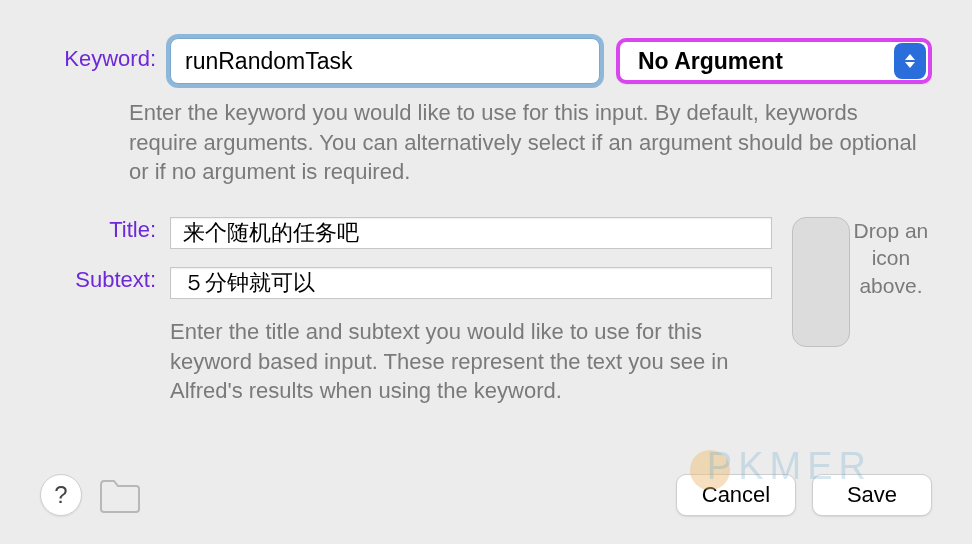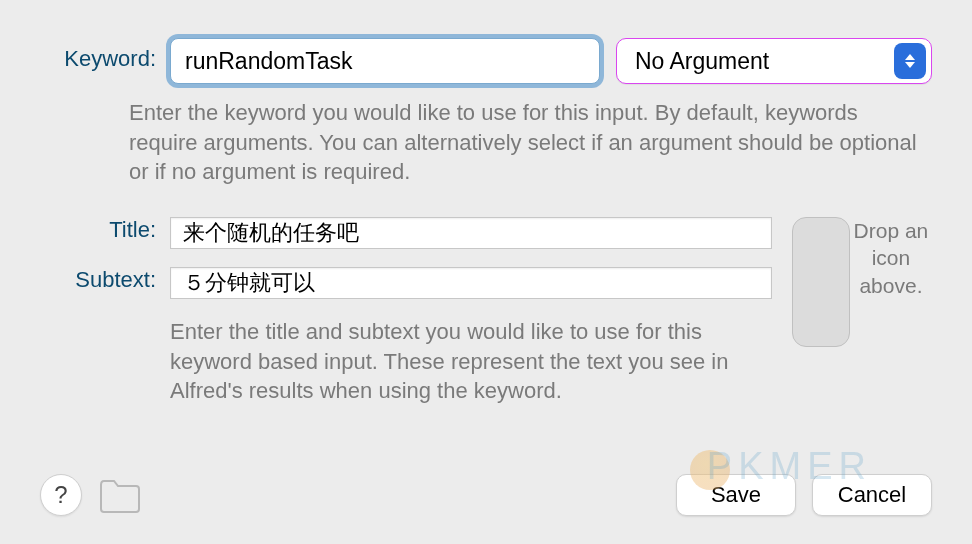--- a/index.html
+++ b/index.html
@@ -15,21 +15,21 @@
       padding: 38px 40px 28px 40px;
       display: flex;
       flex-direction: column;
     }
     .row { display: flex; align-items: flex-start; margin-bottom: 14px; }
     .label {
       width: 130px;
       text-align: right;
       padding-right: 14px;
       padding-top: 8px;
-      color: #0c4a6e;
+      color: #6d28d9;
     }
     .keyword-input {
       flex: 0 0 430px;
       height: 46px;
       background: #fff;
       border: 1px solid #c7c7c7;
       border-radius: 8px;
       padding: 0 14px;
       font-size: 23px;
       outline: none;
@@ -39,27 +39,28 @@
     .select-wrap {
       margin-left: 16px;
       position: relative;
       flex: 1;
       height: 46px;
     }
     .select-box {
       width: 100%;
       height: 46px;
       background: #fff;
-      border: 1px solid #d946ef;
+      border: 4px solid #d946ef;
       border-radius: 10px;
       padding: 0 50px 0 18px;
       font-size: 23px;
       display: flex;
       align-items: center;
       box-shadow: 0 1px 1px rgba(0,0,0,0.06);
+      font-weight: bold;
     }
     .select-arrows {
       position: absolute;
       right: 6px;
       top: 5px;
       width: 32px;
       height: 36px;
       background: #2a6edb;
       border-radius: 8px;
       display: flex;
@@ -214,22 +215,22 @@
     <div class="help-btn">
       <span>?</span>
     </div>
     <div class="folder-icon">
       <svg viewBox="0 0 44 36">
         <path d="M3 8 L3 32 Q3 35 6 35 L38 35 Q41 35 41 32 L41 12 Q41 9 38 9 L20 9 L16 4 L6 4 Q3 4 3 8 Z" fill="none" stroke="#b8b8b8" stroke-width="2"></path>
       </svg>
     </div>
     <div class="spacer"></div>
     <div class="btn">
+      <span>Cancel</span>
+    </div>
+    <div class="btn">
       <span>Save</span>
-    </div>
-    <div class="btn">
-      <span>Cancel</span>
     </div>
   </div>
 
   <div class="wm-circle"></div>
   <div class="watermark">PKMER</div>
 </div>
 
 </body></html>

